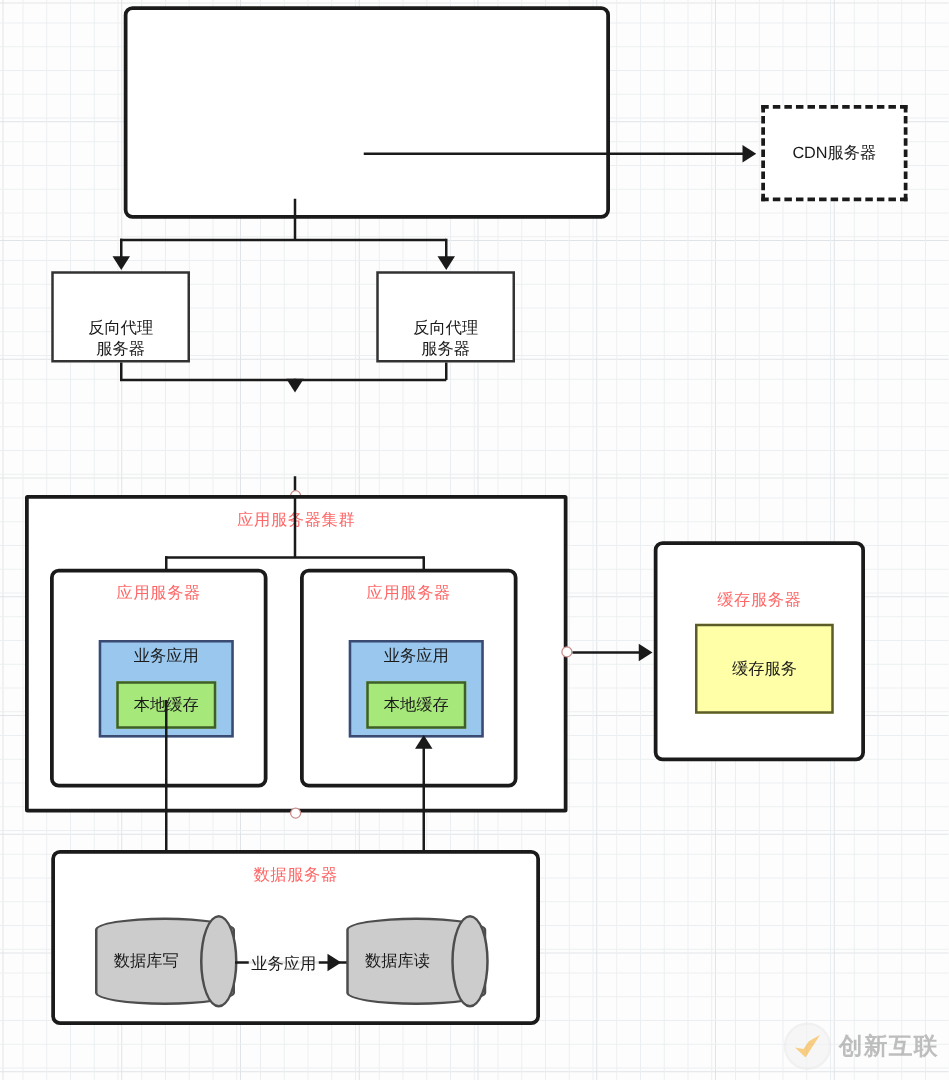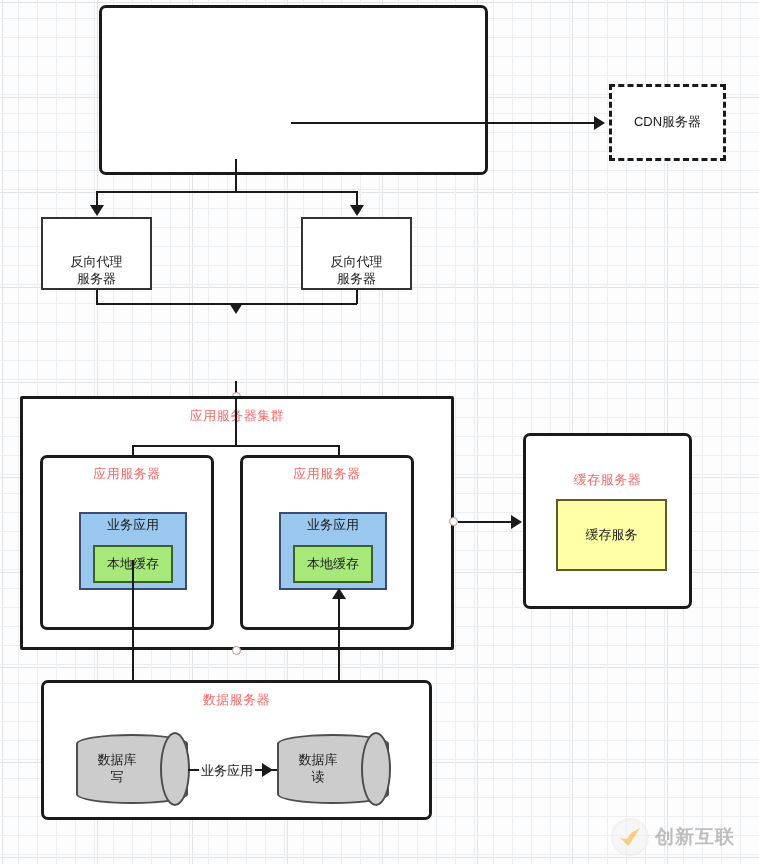--- a/index.html
+++ b/index.html
@@ -129,21 +129,21 @@
     width: 30px;
     border: 2px solid #4d4d4d;
     border-radius: 50%;
     background: #cccccc;
     box-sizing: border-box;
   }
   .cyl-text {
     position: absolute;
     inset: 0;
     display: flex;
-    flex-direction: column;
+    flex-direction: row;
     align-items: center;
     justify-content: center;
     font-size: 13px;
     color: #1a1a1a;
     padding-right: 30px;
     line-height: 1.3;
   }
 
   
   .line-v {
@@ -200,21 +200,21 @@
 
   .two-line {
     display: flex;
     flex-direction: column;
     line-height: 1.3;
   }
 
   
   #watermark {
     position: absolute;
-    right: 24px;
+    right: 8px;
     bottom: 8px;
     display: flex;
     align-items: center;
     gap: 6px;
     opacity: 0.55;
   }
   #watermark .wm-logo {
     width: 34px;
     height: 34px;
     border-radius: 50%;

